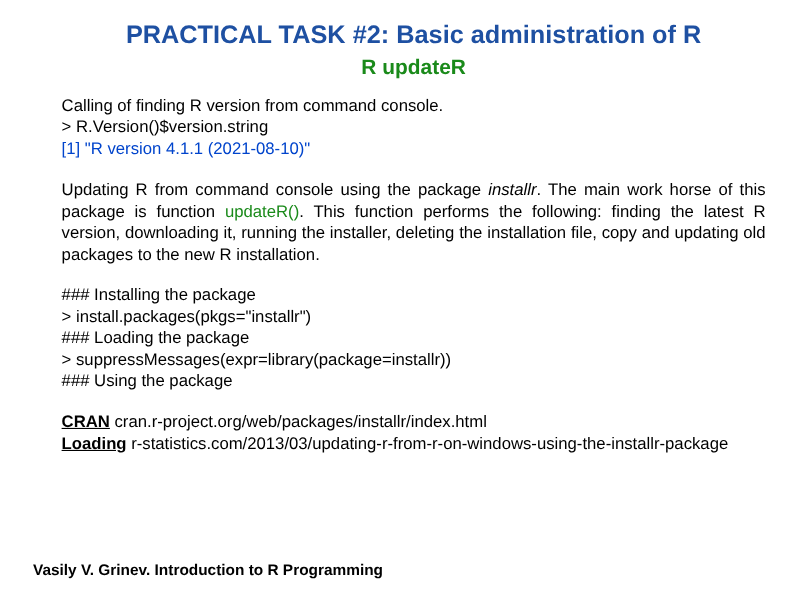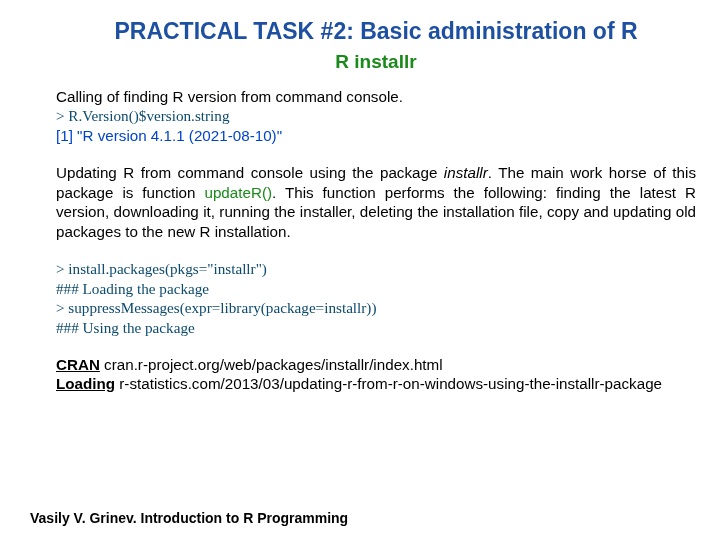--- a/index.html
+++ b/index.html
@@ -1,49 +1,50 @@
 <!DOCTYPE html>
 <html><head>
 <meta charset="utf-8">
 <style>
   * { box-sizing: border-box; margin: 0; padding: 0; }
   html, body { width: 720px; height: 540px; background: #fff; font-family: Arial, Helvetica, sans-serif; }
   .slide { width: 720px; height: 540px; position: relative; padding: 0 40px; margin-left: 16px; }
   .title { color: #1e50a2; font-weight: bold; font-size: 23px; text-align: center; padding-top: 18px; }
   .subtitle { color: #1a8a1a; font-weight: bold; font-size: 19px; text-align: center; padding-top: 6px; }
   .body { color: #000; font-size: 15.2px; line-height: 1.28; padding-top: 14px; text-align: justify; }
-  .red { color: #0c4a6e; font-family: Liberation Serif, serif; }
+  .red { color: #000000; }
   .blue { color: #0044cc; }
   .green { color: #1a8a1a; }
   .italic { font-style: italic; }
   .bold { font-weight: bold; text-decoration: underline; }
   .para { margin-bottom: 0; }
   .gap { height: 18px; }
   .footer { position: absolute; left: 14px; bottom: 14px; font-size: 14px; font-weight: bold; color: #000; }
 </style>
 </head>
 <body>
 
 <div class="slide">
   <div class="title">PRACTICAL TASK #2: Basic administration of R</div>
-  <div class="subtitle">R installr</div>
+  <div class="subtitle">R updateR</div>
 
   <div class="body">
     <div class="para">Calling of finding R version from command console.</div>
     <div class="para red">&gt; R.Version()$version.string</div>
     <div class="para blue">[1] "R version 4.1.1 (2021-08-10)"</div>
 
     <div class="gap"></div>
 
     <div class="para">
       <span>Updating R from command console using the package </span><span class="italic">installr</span><span>. The main work horse of this package is function </span><span class="green">updateR()</span><span>. This function performs the following: finding the latest R version, downloading it, running the installer, deleting the installation file, copy and updating old packages to the new R installation.</span>
     </div>
 
     <div class="gap"></div>
 
+    <div class="para red">### Installing the package</div>
     <div class="para red">&gt; install.packages(pkgs="installr")</div>
     <div class="para red">### Loading the package</div>
     <div class="para red">&gt; suppressMessages(expr=library(package=installr))</div>
     <div class="para red">### Using the package</div>
 
     <div class="gap"></div>
 
     <div class="para">
       <span class="bold">CRAN</span><span> cran.r-project.org/web/packages/installr/index.html</span>
     </div>

